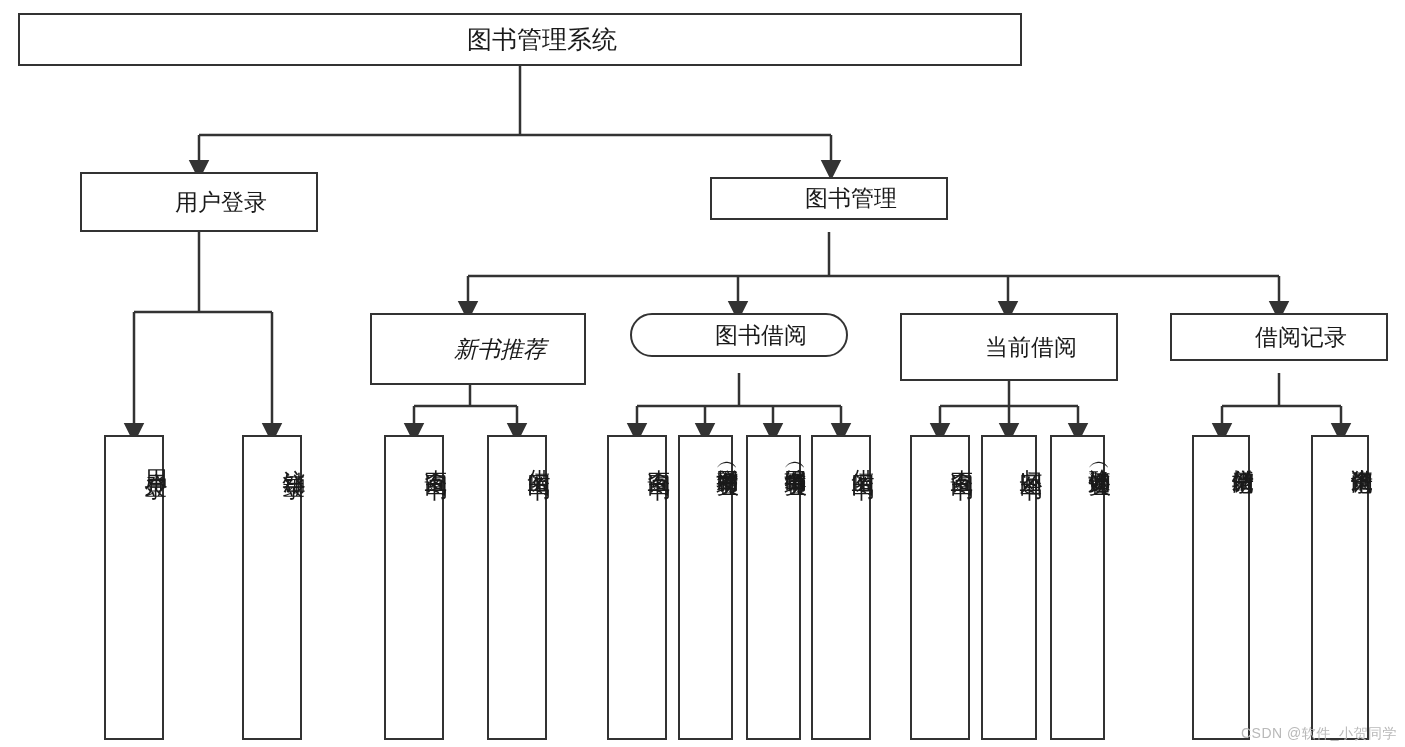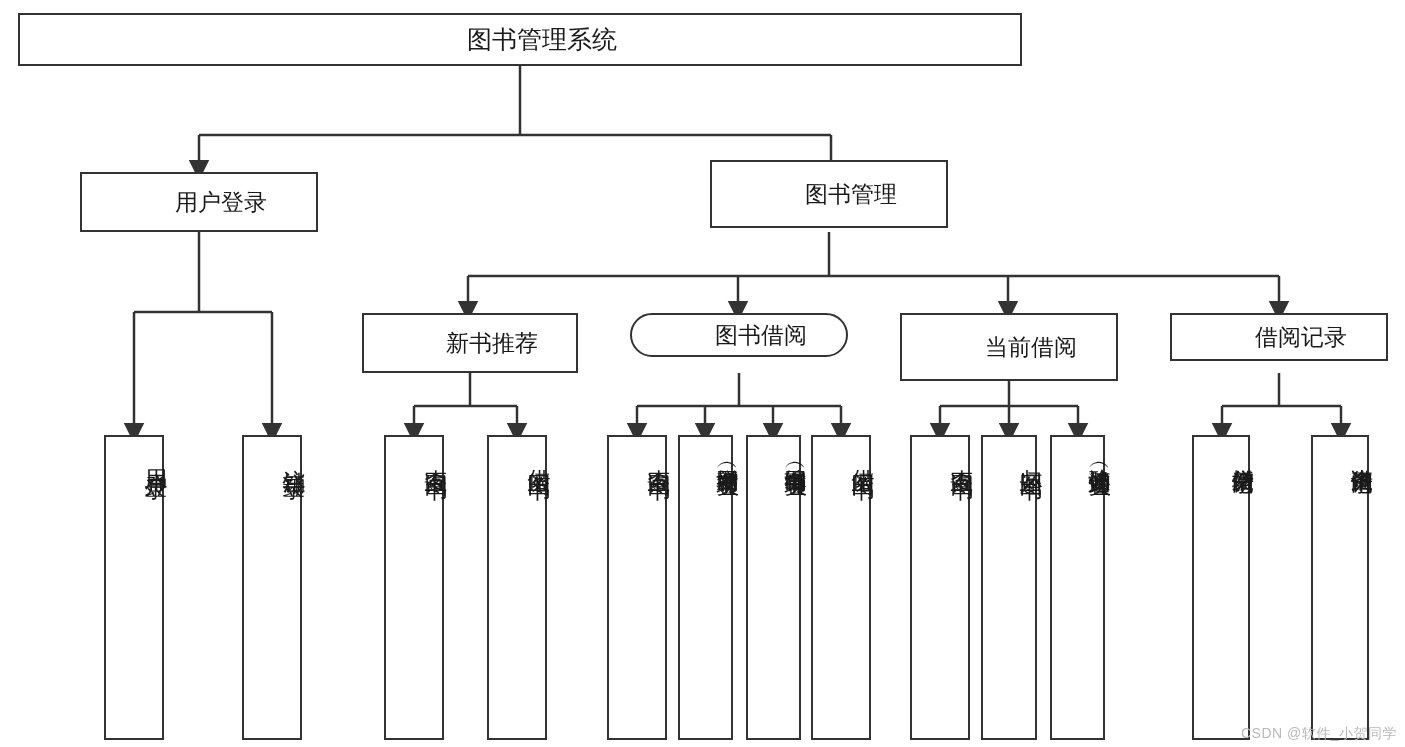--- a/index.html
+++ b/index.html
@@ -139,25 +139,25 @@
     </g>
   </svg>
 
   <div class="node root" style="left:18px; top:13px; width:1004px; height:53px;">
     <span class="label">图书管理系统</span>
   </div>
 
   <div class="node branch" style="left:80px; top:172px; width:238px; height:60px;">
     <span class="label">用户登录</span>
   </div>
-  <div class="node branch" style="left:710px; top:160px; width:238px; height:68px;">
+  <div class="node branch" style="left:710px; top:177px; width:238px; height:43px;">
     <span class="label">图书管理</span>
   </div>
 
-  <div class="node branch" style="left:362px; top:313px; width:216px; height:60px;">
+  <div class="node branch" style="left:370px; top:313px; width:216px; height:72px;font-style:italic;">
     <span class="label">新书推荐</span>
   </div>
   <div class="node branch" style="left:630px; top:313px; width:218px; height:44px;border-radius:23px;">
     <span class="label">图书借阅</span>
   </div>
   <div class="node branch" style="left:900px; top:313px; width:218px; height:68px;">
     <span class="label">当前借阅</span>
   </div>
   <div class="node branch" style="left:1170px; top:313px; width:218px; height:48px;">
     <span class="label">借阅记录</span>

